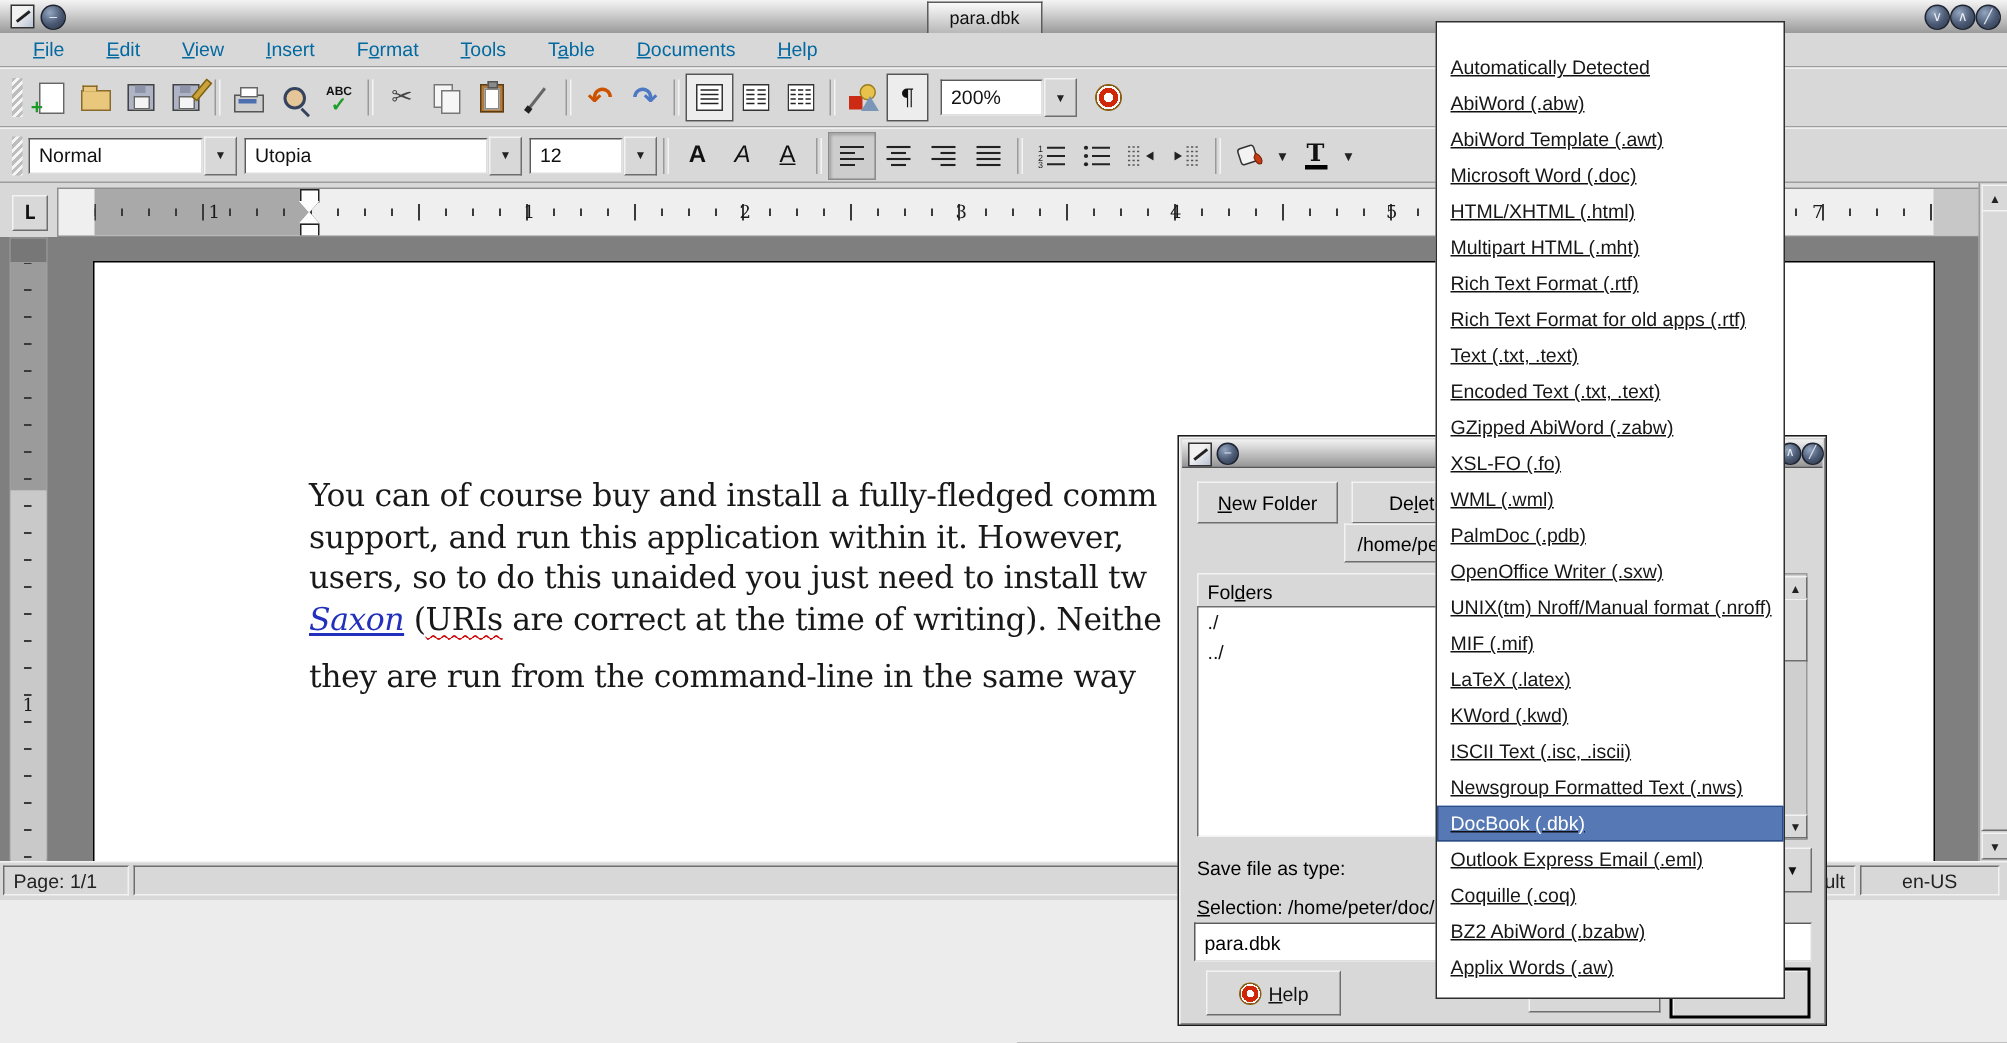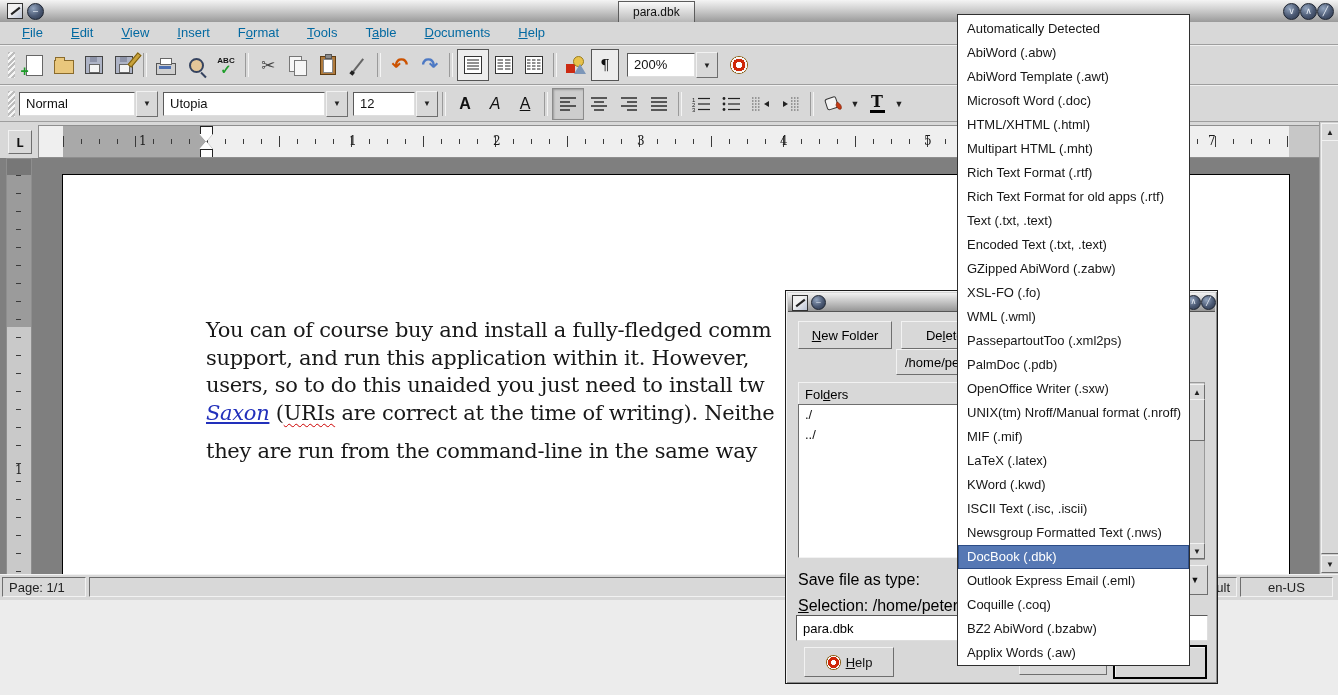--- a/index.html
+++ b/index.html
@@ -137,35 +137,35 @@
   
   #dialog{left:785px;top:290px;width:433px;height:394px;background:#d8d8d8;
     border:1px solid #1c1c1c;box-shadow:inset 1px 1px 0 #f4f4f4, inset -1px -1px 0 #8b8b8b;box-sizing:border-box;z-index:40;}
   #dlg-titlebar{position:absolute;left:2px;top:2px;width:427px;height:18px;
     background:linear-gradient(#f2f2f2,#cdcdcd 40%,#969696);border-bottom:1px solid #555;}
   .winbtn.sm{width:13px;height:13px;line-height:12px;font-size:8px;}
   .dbtn{position:absolute;display:flex;align-items:center;justify-content:center;font-size:13px;color:#000;}
   #folders-list{position:absolute;left:12px;top:113px;width:168px;height:152px;background:#fff;
     border:1px solid;border-color:#6e6e6e #f2f2f2 #f2f2f2 #6e6e6e;font-size:13px;}
   #folders-list .fitem{padding:2px 6px 3px 6px;}
-  .dlabel{position:absolute;font-size:16px;color:#000;}
+  .dlabel{position:absolute;font-size:13px;color:#000;}
   #dlg-filescroll{position:absolute;left:401px;top:91px;width:18px;height:178px;background:#cfcfcf;border:1px solid #9a9a9a;box-sizing:border-box;}
   #dlg-filescroll .sbtn{width:14px;height:14px;}
   #dlg-typebtn{position:absolute;left:396px;top:274px;width:24px;height:28px;display:flex;align-items:center;justify-content:center;font-size:9px;}
   #filename-input{position:absolute;left:10px;top:324px;width:412px;height:26px;box-sizing:border-box;
     font-family:"Liberation Sans",sans-serif;font-size:13px;padding:0 6px;outline:none;}
   #help-btn{position:absolute;left:18px;top:356px;width:88px;height:28px;display:flex;align-items:center;justify-content:center;gap:5px;font-size:13px;}
   .mini-ring{width:15px;height:15px;border-radius:50%;
     background:radial-gradient(circle,#ffffff 0 2.5px,#cf2708 2.5px 5.5px,#f6f6f6 5.5px 6.5px,#8a5c10 6.5px 7.5px);}
   #ok-btn{position:absolute;left:327px;top:354px;width:90px;height:30px;border:2px solid #000;background:#d8d8d8;box-shadow:inset 1px 1px 0 #f2f2f2;}
   #cancel-btn{position:absolute;left:233px;top:358px;width:86px;height:24px;}
 
   
   #format-menu{left:957px;top:14px;width:233px;height:652px;background:#fff;border:1px solid #2f2f2f;
-    box-sizing:border-box;z-index:60;padding:2px 0;}
+    box-sizing:border-box;z-index:60;padding:18px 0;text-decoration:underline;}
   .fm-item{height:24px;line-height:24px;padding-left:9px;font-size:13px;color:#161616;white-space:nowrap;overflow:hidden;}
   .fm-item.selected{background:#5678b4;color:#fff;box-shadow:inset 0 0 0 1px #2c4c86;}
 
   
   svg.licon{display:block;}
 </style>
 </head>
 <body>
 
 <div id="screen" class="nosel">
@@ -568,21 +568,20 @@
       <div class="fm-item">Microsoft Word (.doc)</div>
       <div class="fm-item">HTML/XHTML (.html)</div>
       <div class="fm-item">Multipart HTML (.mht)</div>
       <div class="fm-item">Rich Text Format (.rtf)</div>
       <div class="fm-item">Rich Text Format for old apps (.rtf)</div>
       <div class="fm-item">Text (.txt, .text)</div>
       <div class="fm-item">Encoded Text (.txt, .text)</div>
       <div class="fm-item">GZipped AbiWord (.zabw)</div>
       <div class="fm-item">XSL-FO (.fo)</div>
       <div class="fm-item">WML (.wml)</div>
-      <div class="fm-item">PassepartoutToo (.xml2ps)</div>
       <div class="fm-item">PalmDoc (.pdb)</div>
       <div class="fm-item">OpenOffice Writer (.sxw)</div>
       <div class="fm-item">UNIX(tm) Nroff/Manual format (.nroff)</div>
       <div class="fm-item">MIF (.mif)</div>
       <div class="fm-item">LaTeX (.latex)</div>
       <div class="fm-item">KWord (.kwd)</div>
       <div class="fm-item">ISCII Text (.isc, .iscii)</div>
       <div class="fm-item">Newsgroup Formatted Text (.nws)</div>
       <div class="fm-item selected">DocBook (.dbk)</div>
       <div class="fm-item">Outlook Express Email (.eml)</div>

